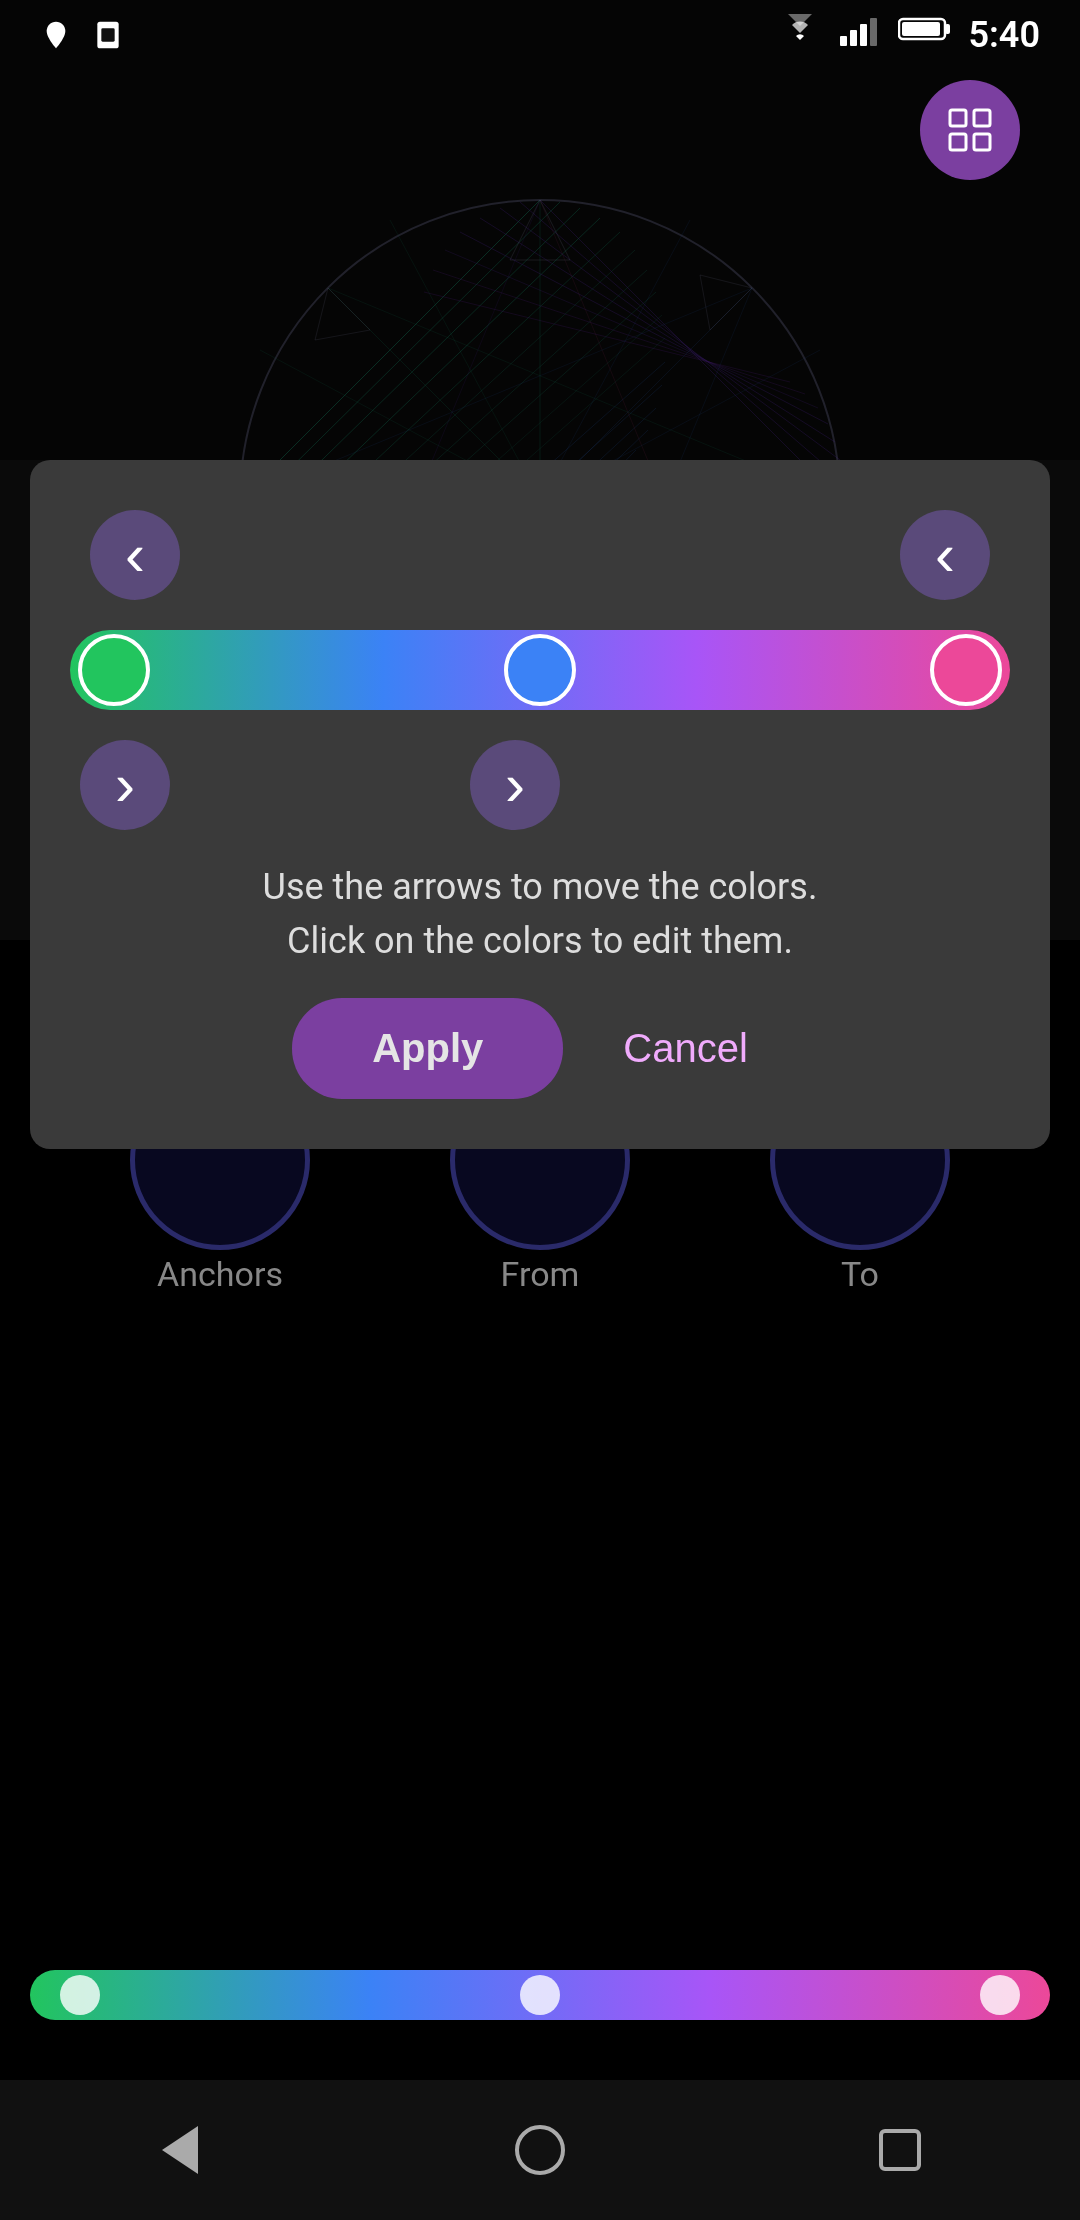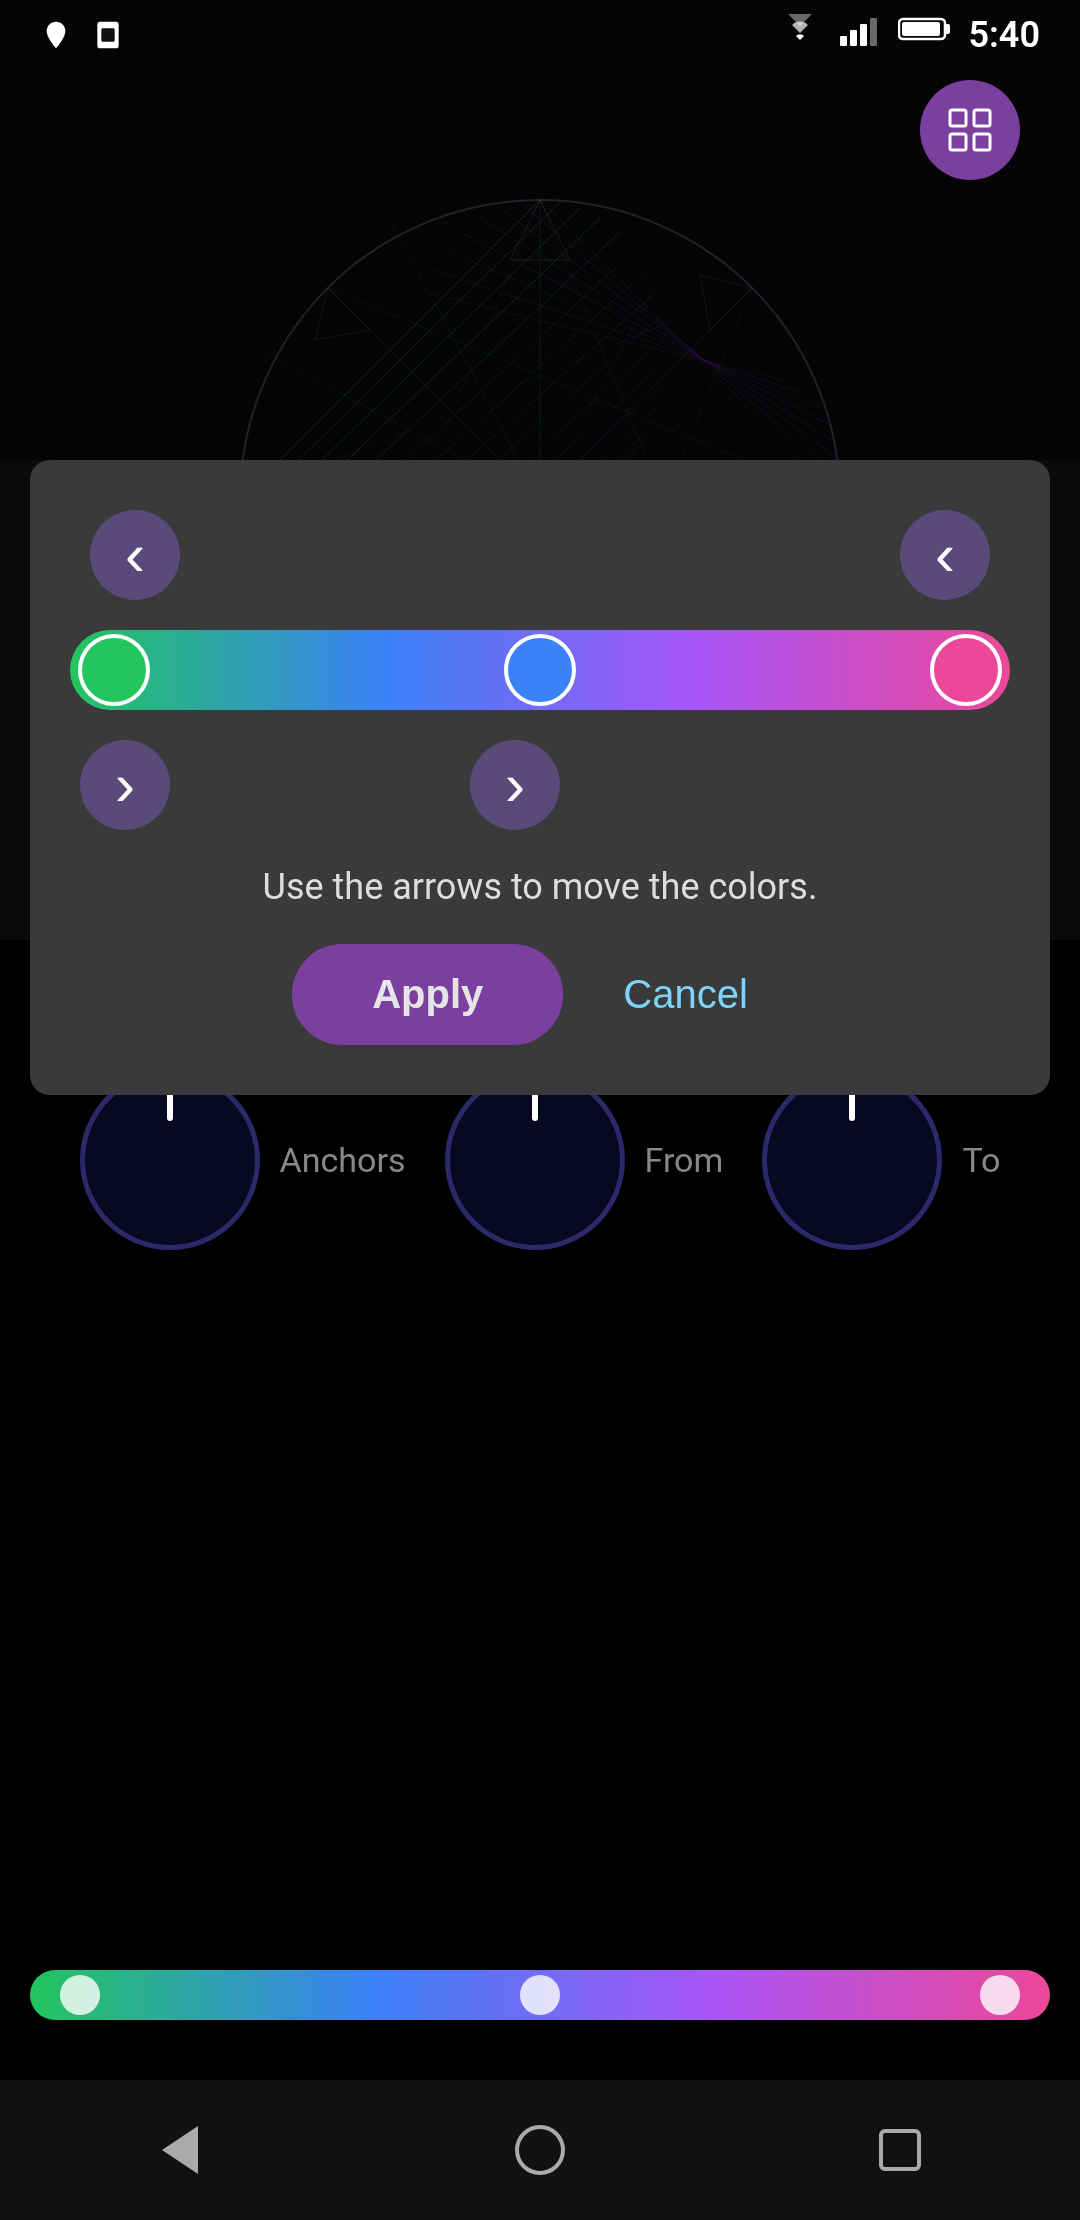--- a/index.html
+++ b/index.html
@@ -182,43 +182,43 @@
       border: none;
       border-radius: 50px;
       padding: 28px 80px;
       font-size: 40px;
       font-weight: 600;
       cursor: pointer;
     }
 
     .cancel-btn {
       background: transparent;
-      color: #7dd3fc;
+      color: #f0abfc;
       border: none;
       font-size: 40px;
       font-weight: 500;
       cursor: pointer;
       padding: 28px 40px;
     }
 
     
     .controls-area {
       position: absolute;
       top: 1020px;
       left: 0; right: 0;
       display: flex;
       justify-content: space-around;
       padding: 50px 60px;
     }
 
     .knob-container {
       display: flex;
-      flex-direction: row;
-      align-items: center;
-      gap: 20px;
+      flex-direction: column;
+      align-items: center;
+      gap: 4px;
     }
 
     .knob {
       width: 180px;
       height: 180px;
       border-radius: 50%;
       border: 5px solid #2a2a6a;
       background: #080820;
       position: relative;
       display: flex;
@@ -493,20 +493,21 @@
     <button class="nav-btn">
       <span class="chevron-right"></span>
     </button>
     <button class="nav-btn">
       <span class="chevron-right"></span>
     </button>
   </div>
 
   <div class="instruction-text">
     <div>Use the arrows to move the colors.</div>
+    <div>Click on the colors to edit them.</div>
   </div>
 
   <div class="dialog-buttons">
     <button class="apply-btn">Apply</button>
     <button class="cancel-btn">Cancel</button>
   </div>
 
 </div>
 
 <div class="controls-area">

